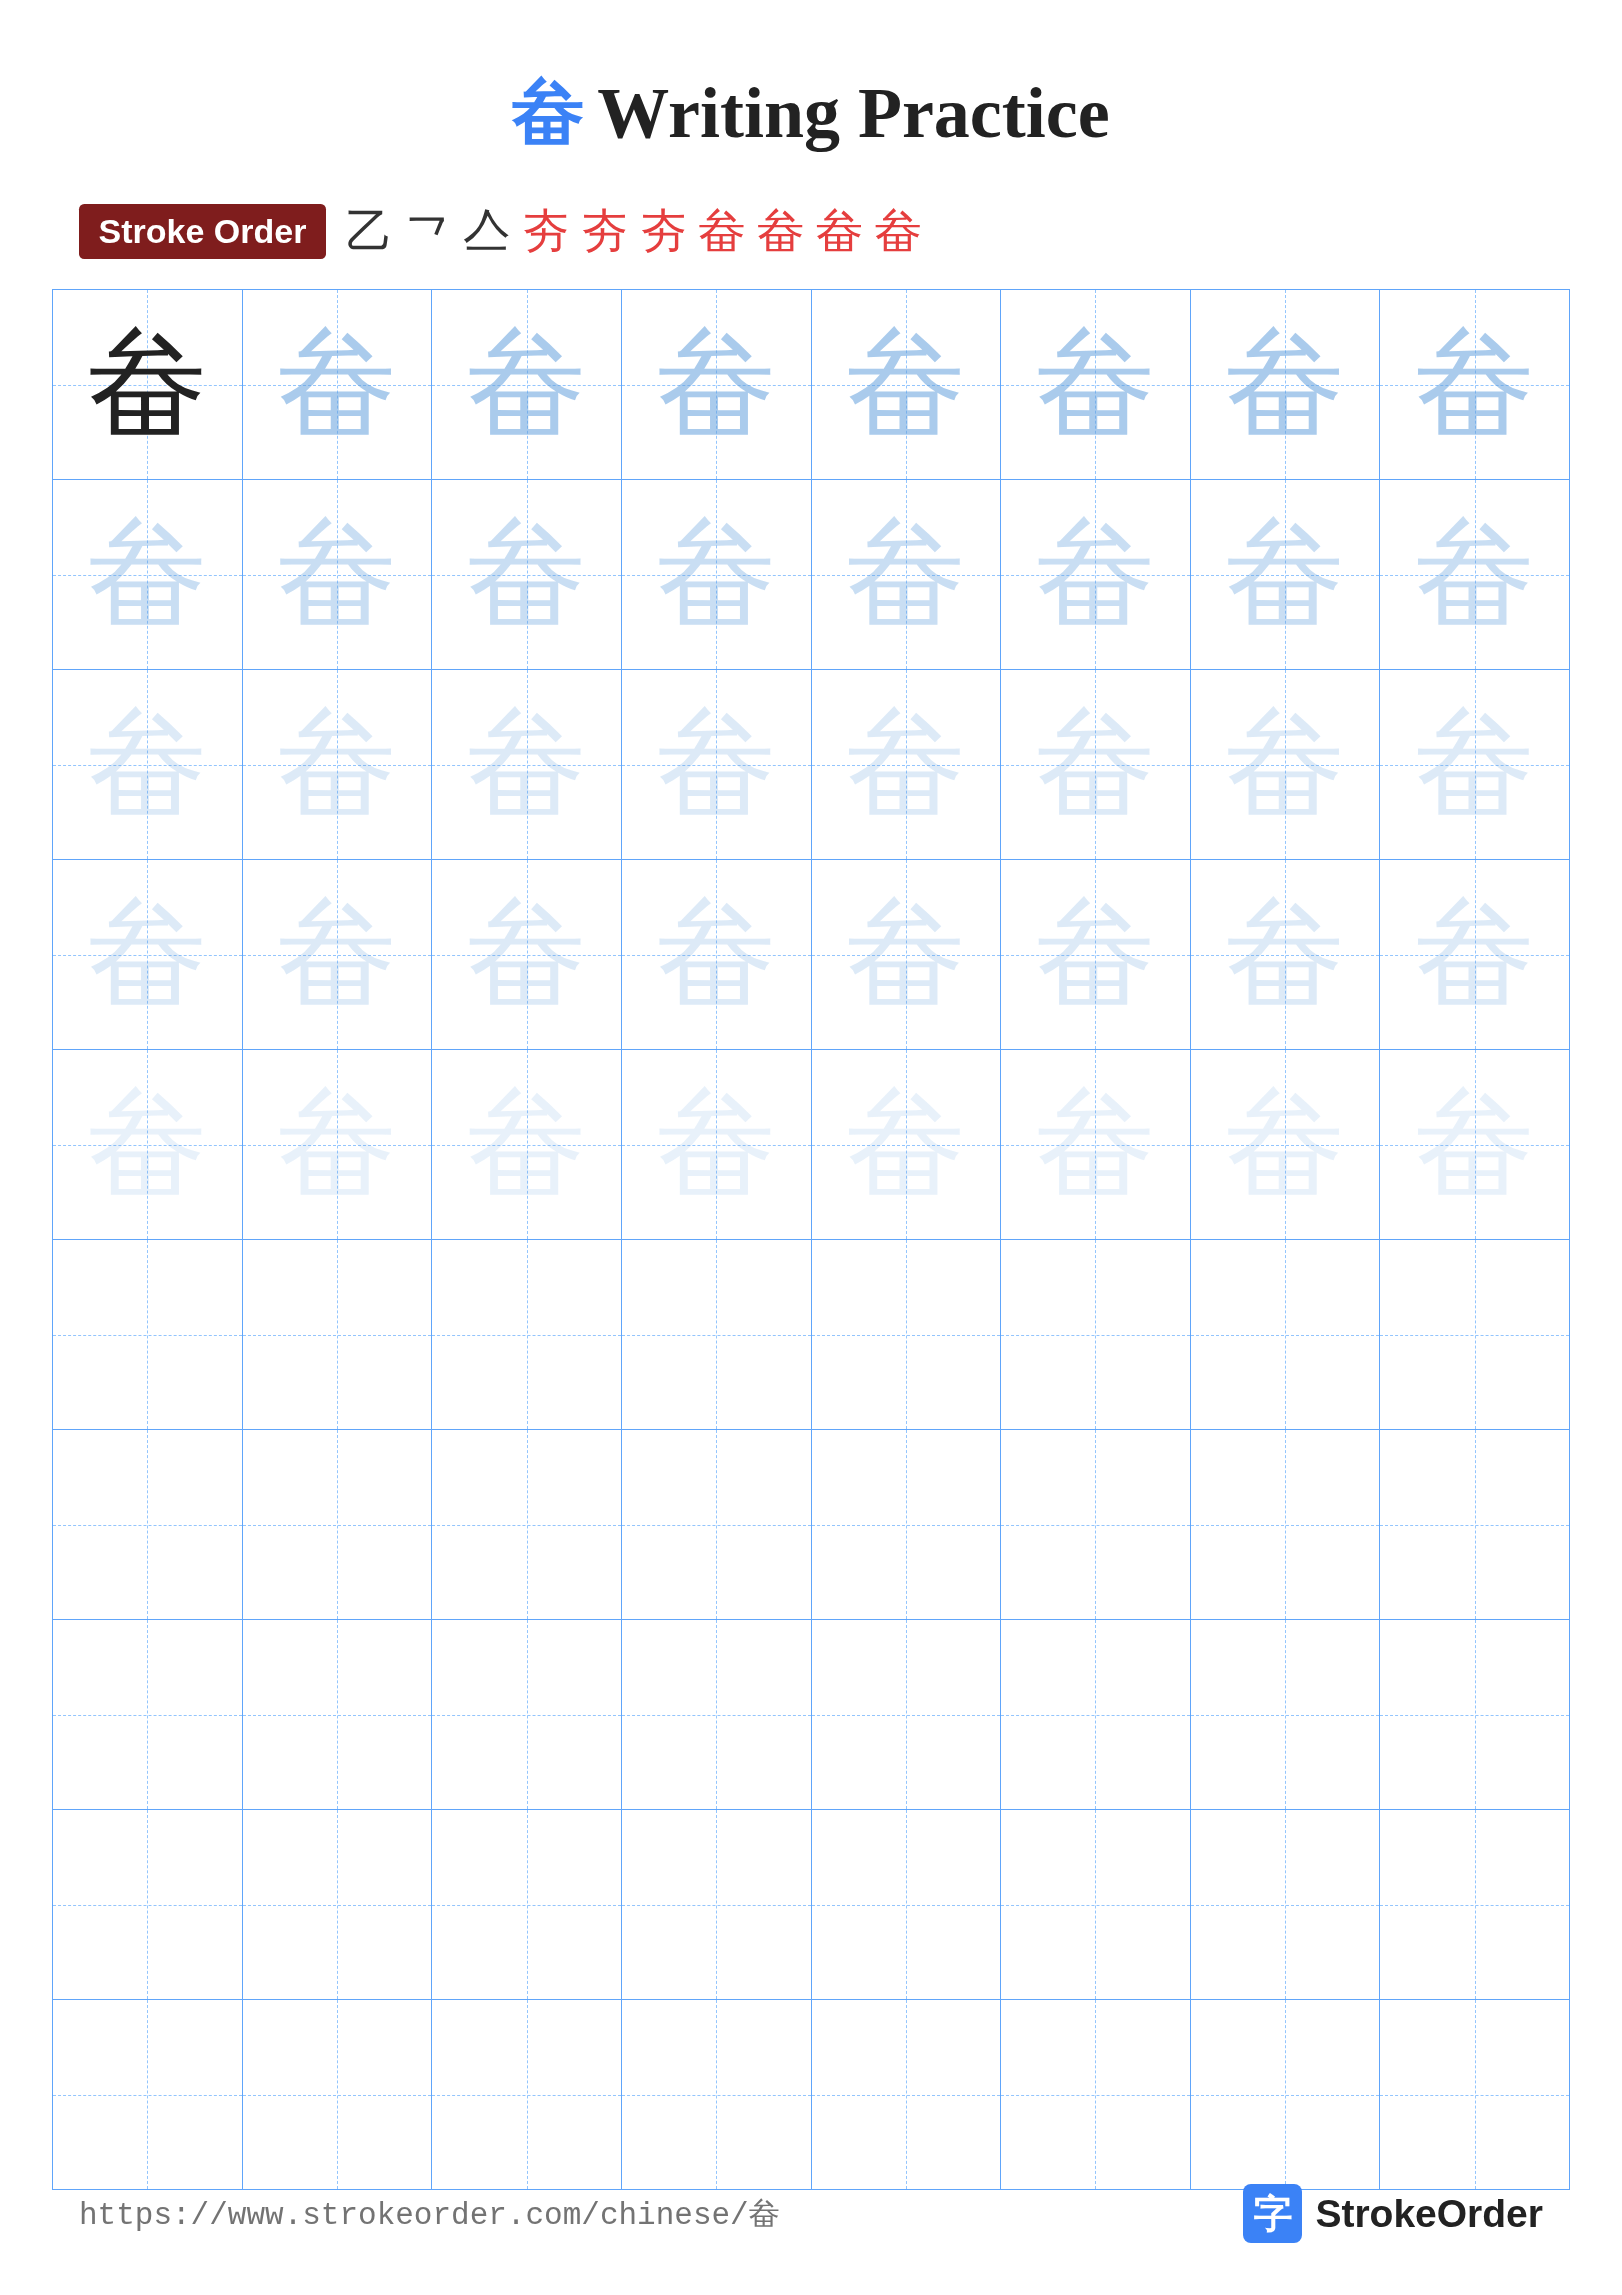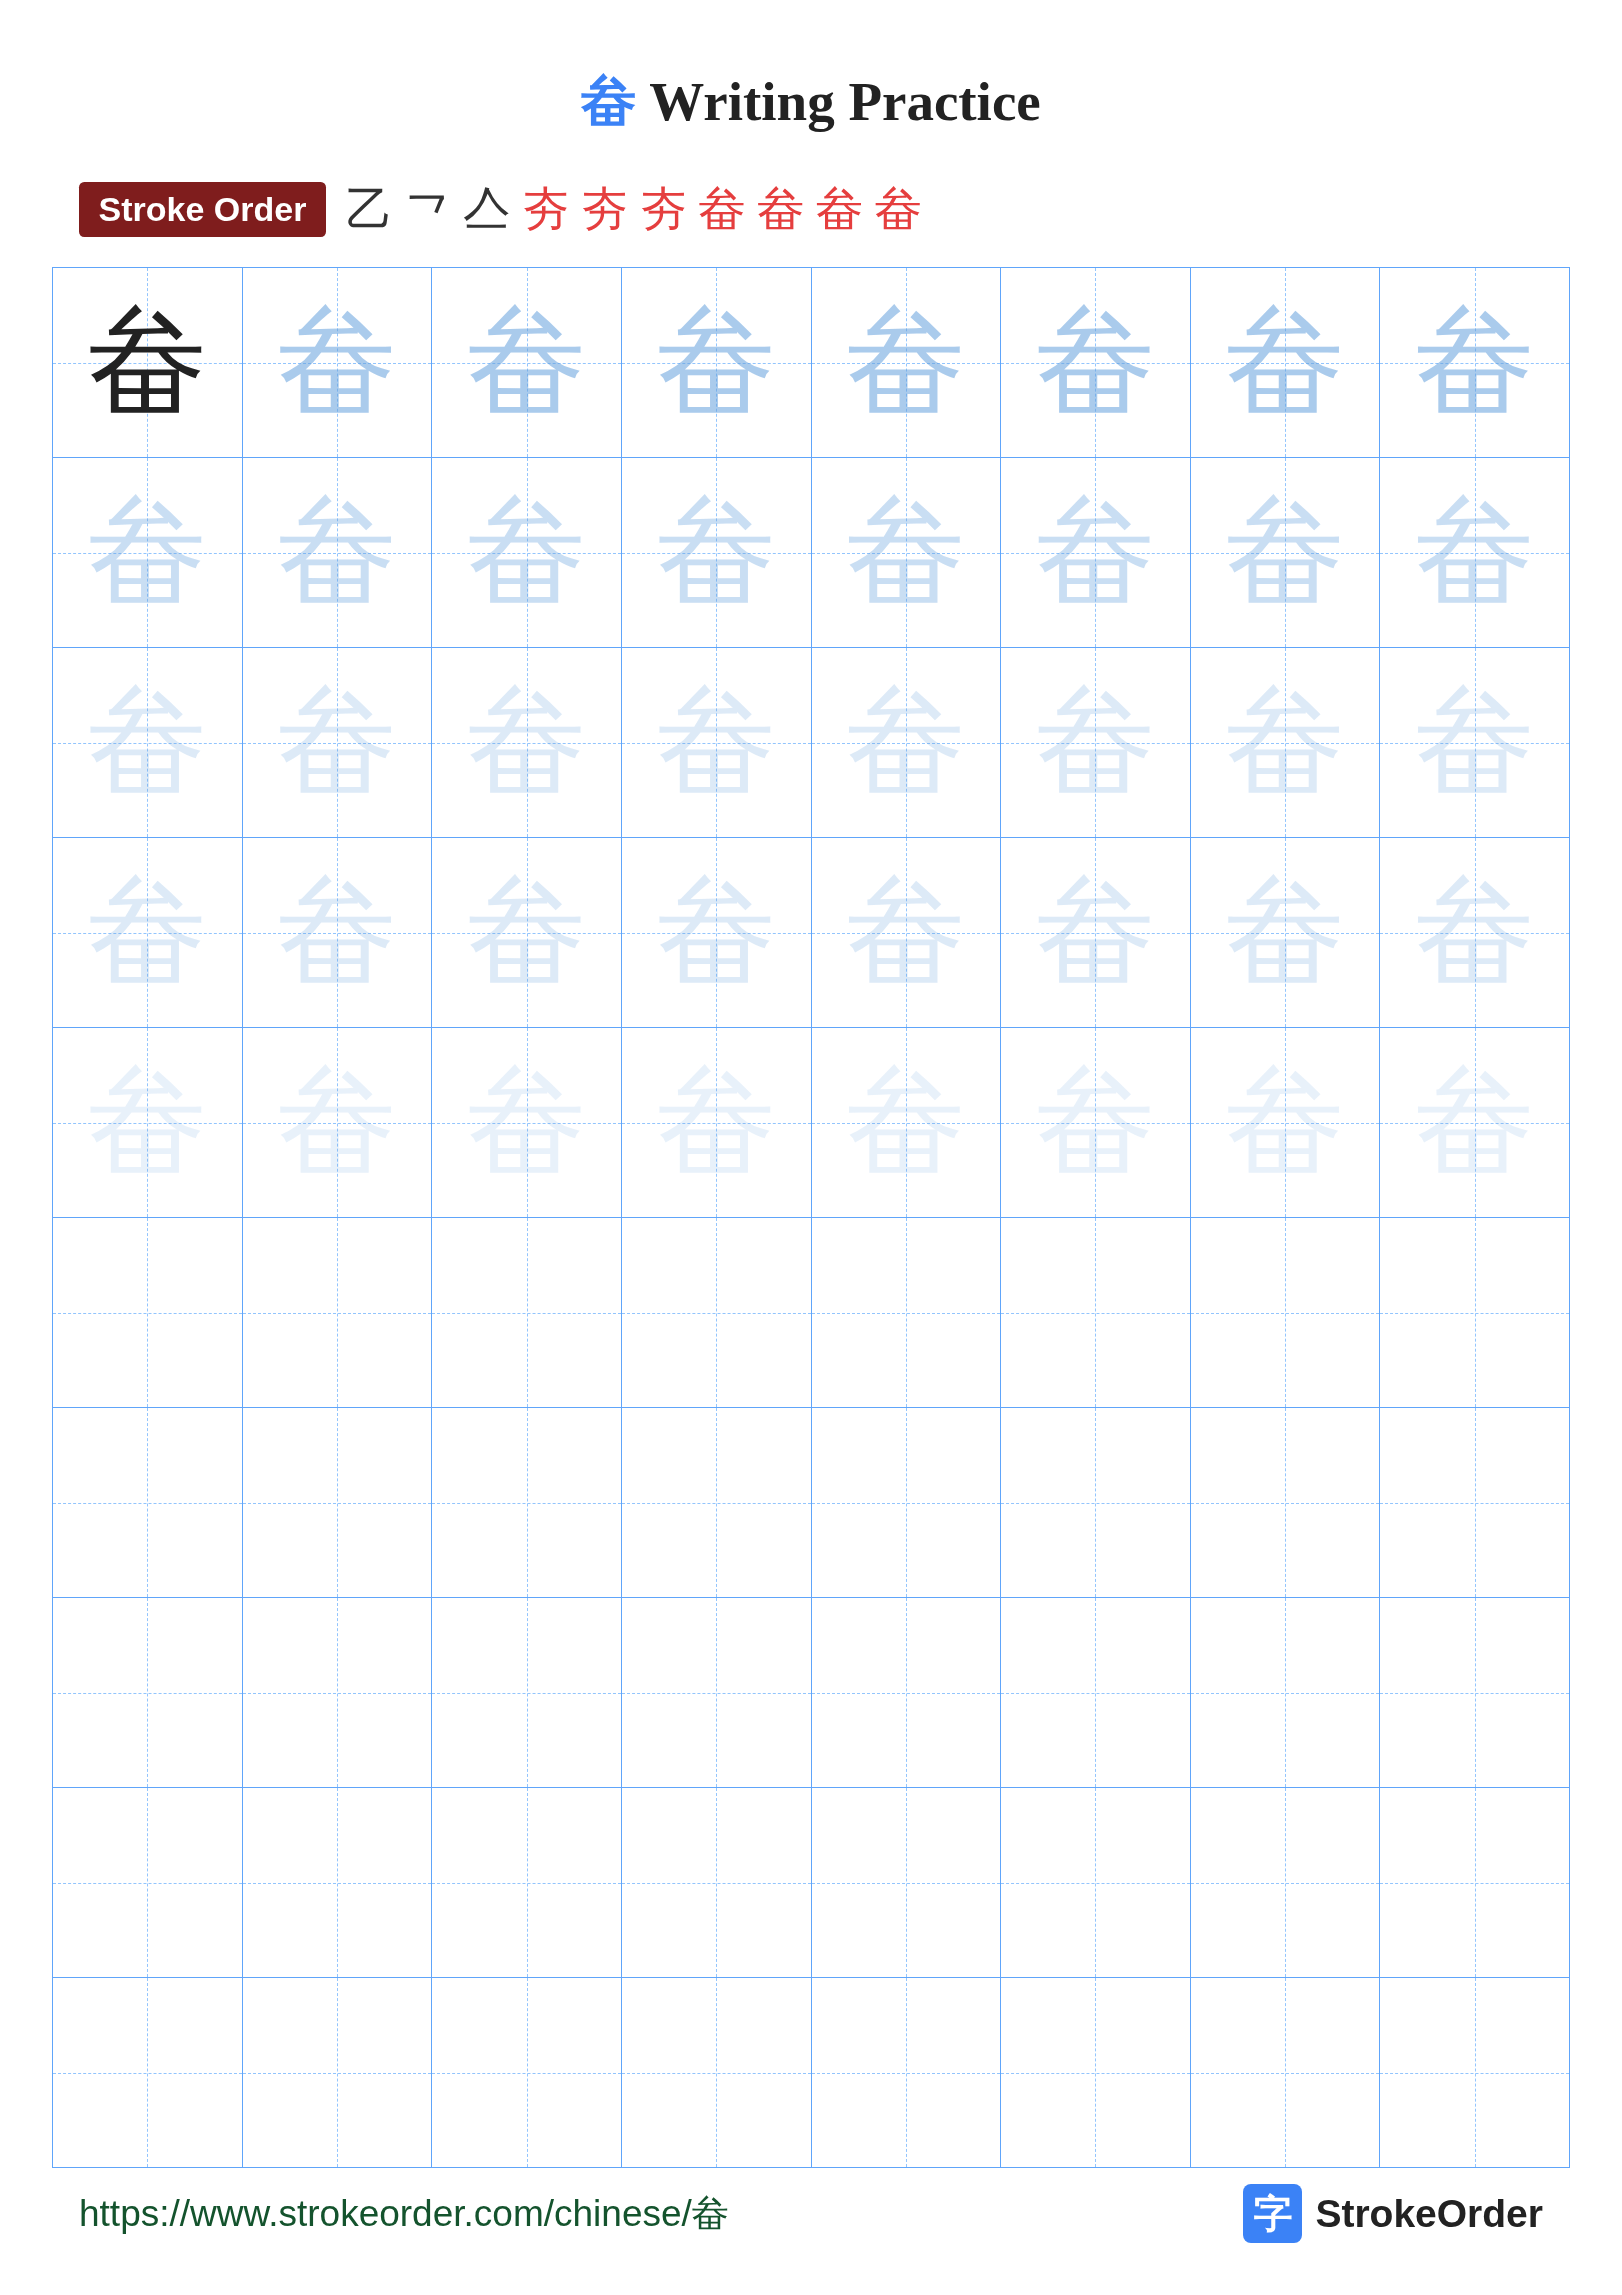--- a/index.html
+++ b/index.html
@@ -10,21 +10,21 @@
       background: #ffffff;
       font-family: serif;
       position: relative;
       overflow: hidden;
     }
 
     .page-title {
       text-align: center;
       padding-top: 65px;
       padding-bottom: 39px;
-      font-size: 55px;
+      font-size: 72px;
       font-weight: bold;
       color: #222;
     }
 
     .page-title .char {
       color: #3b82f6;
       margin-right: 13px;
     }
 
     .stroke-order-row {
@@ -153,23 +153,23 @@
       bottom: 52px;
       left: 0;
       right: 0;
       display: flex;
       align-items: center;
       justify-content: space-between;
       padding: 0 79px;
     }
 
     .footer-url {
-      color: #14532d;
-      font-size: 37px;
-      font-family: Liberation Sans, sans-serif;
+      color: #737373;
+      font-size: 31px;
+      font-family: Liberation Mono, monospace;
       text-decoration: none;
     }
 
     .footer-brand {
       display: flex;
       align-items: center;
       gap: 13px;
       font-size: 39px;
       font-weight: bold;
       color: #222;

